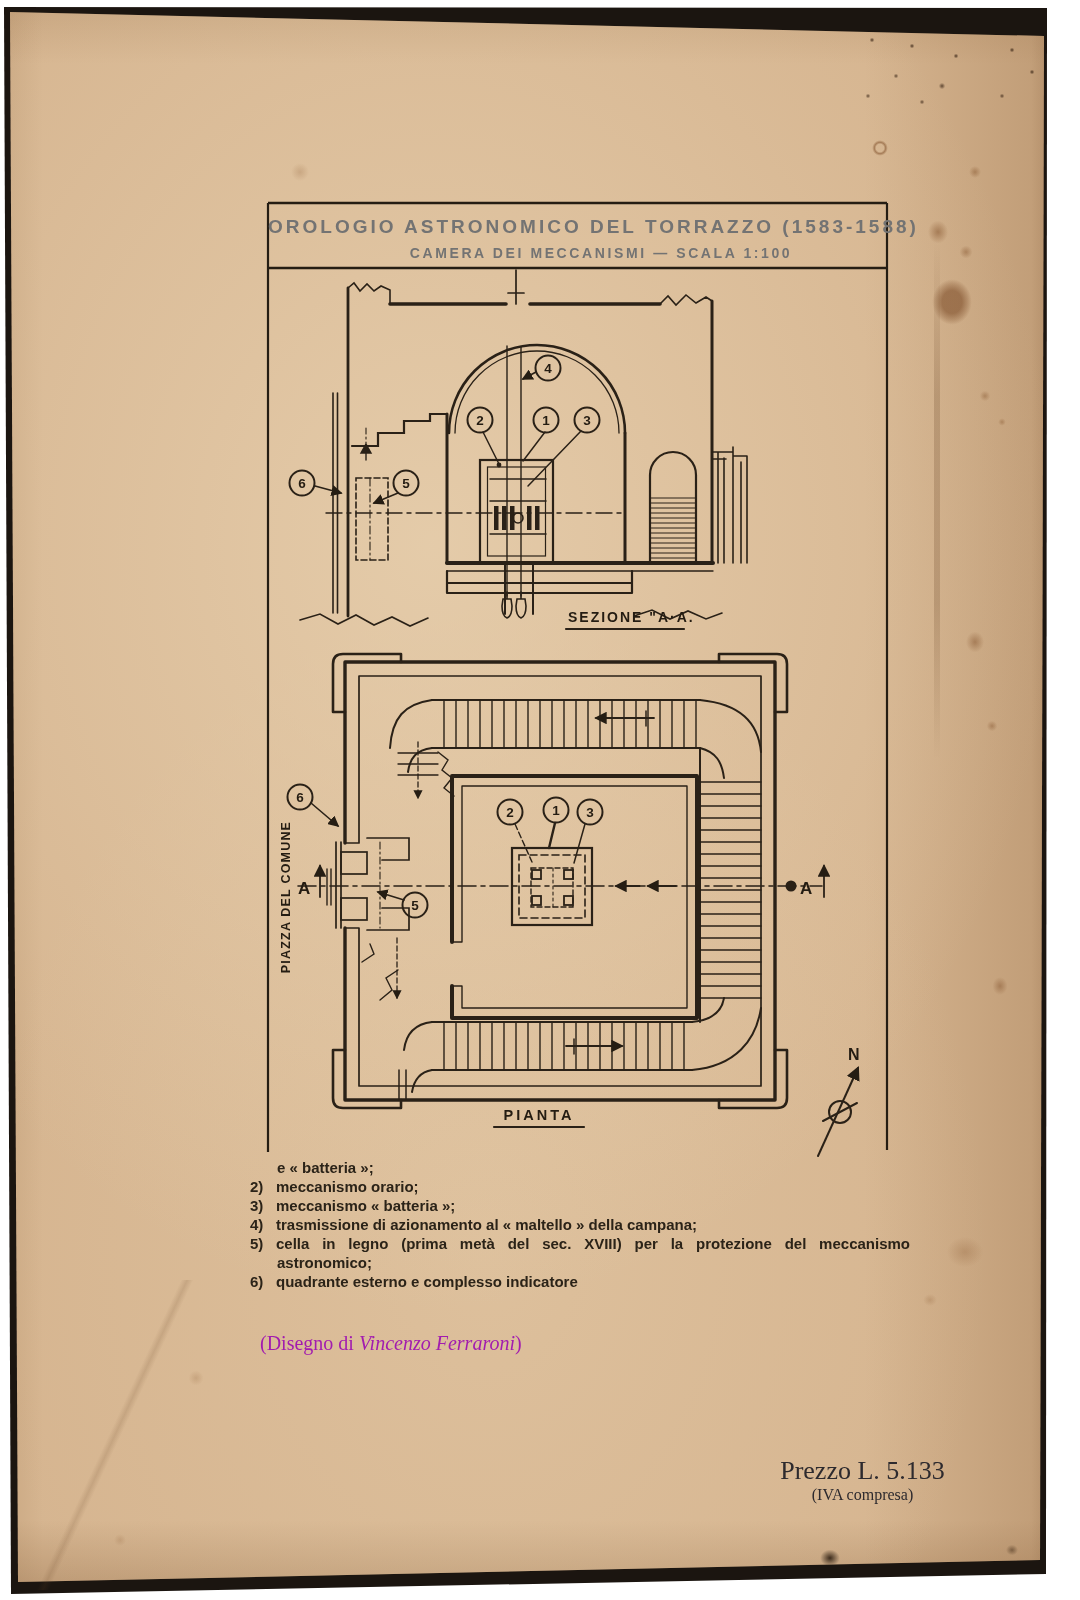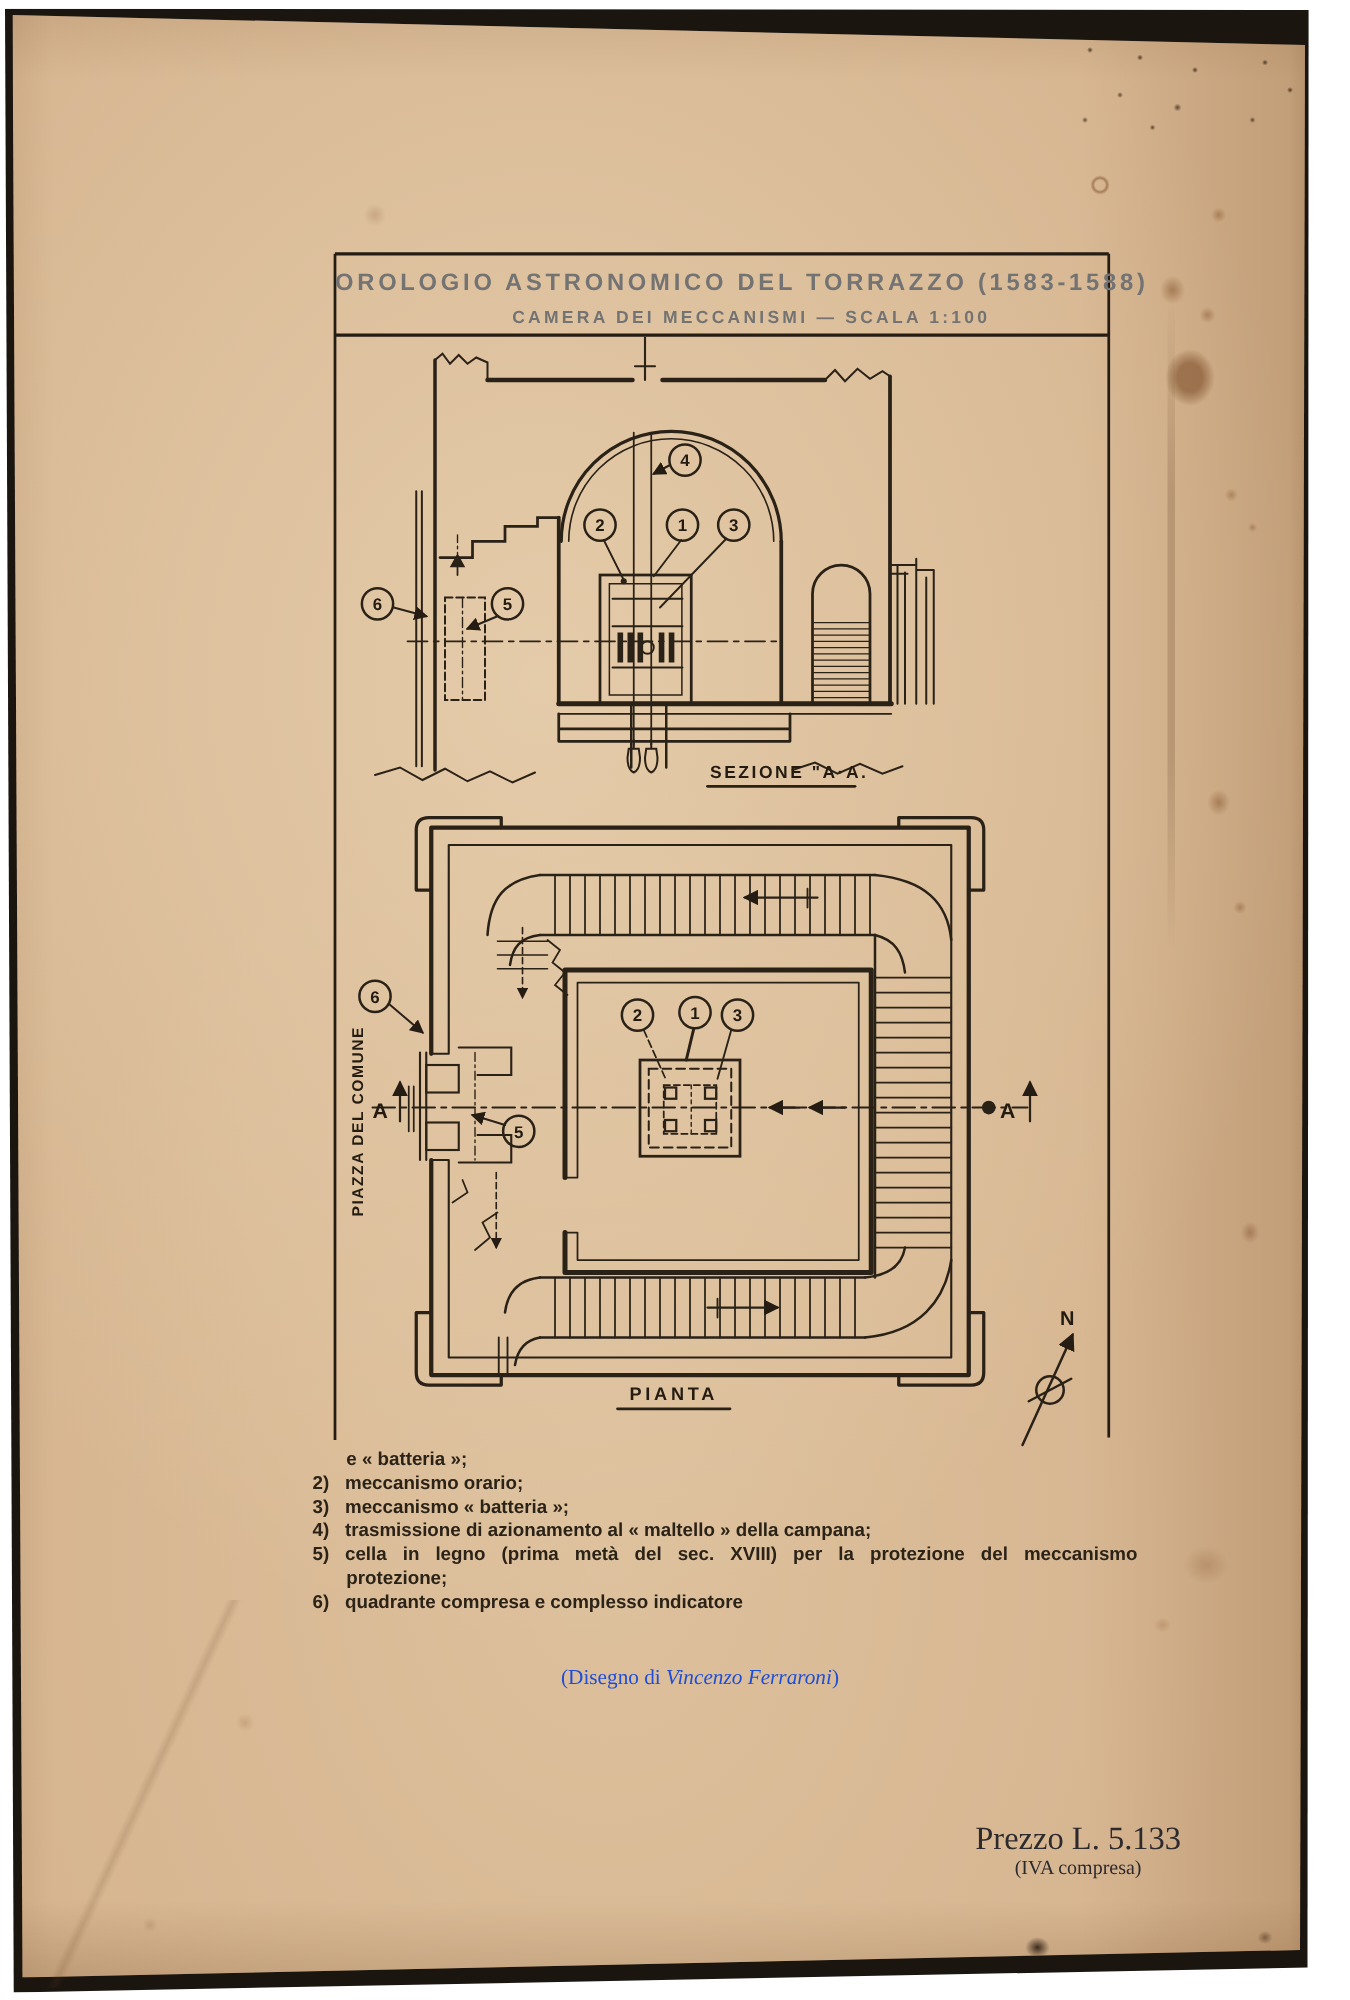--- a/index.html
+++ b/index.html
@@ -56,22 +56,22 @@
   .txt{position:absolute;color:#737373;}
   .title1{left:268px;top:216px;width:620px;text-align:center;font-size:19px;font-weight:700;
           letter-spacing:3px;white-space:nowrap;}
   .title2{left:268px;top:245px;width:620px;text-align:center;font-size:14px;font-weight:700;
           letter-spacing:2.6px;white-space:nowrap;padding-left:23px;}
   .legend{left:250px;top:1158px;width:660px;font-size:15px;font-weight:700;color:#2b2318;}
   .lline{line-height:19px;min-height:19px;}
   .lline .num{display:inline-block;width:26px;}
   .lline.cont{padding-left:27px;}
   .lline.just{text-align:justify;text-align-last:justify;}
-  .credit{left:260px;top:1332px;width:600px;text-align:center;
-          font-family:"Liberation Serif",serif;font-size:17px;color:#1d4ed8;}
+  .credit{left:260px;top:1332px;width:600px;
+          font-family:"Liberation Serif",serif;font-size:20px;color:#a21caf;}
   .credit .name{font-style:italic;}
   .price{left:760px;top:1456px;width:205px;text-align:center;
          font-family:"Liberation Serif",serif;color:#2d2a2e;}
   .price .p1{font-size:26px;line-height:30px;}
   .price .p2{font-size:16px;line-height:18px;}
 </style>
 </head>
 <body>
 
 <div class="page">
@@ -279,22 +279,22 @@
 
   <div class="txt title1">OROLOGIO ASTRONOMICO DEL TORRAZZO (1583-1588)</div>
   <div class="txt title2">CAMERA DEI MECCANISMI — SCALA 1:100</div>
 
   <div class="txt legend">
     <div class="lline cont"><span>e « batteria »;</span></div>
     <div class="lline"><span class="num">2)</span><span>meccanismo orario;</span></div>
     <div class="lline"><span class="num">3)</span><span>meccanismo « batteria »;</span></div>
     <div class="lline"><span class="num">4)</span><span>trasmissione di azionamento al « maltello » della campana;</span></div>
     <div class="lline just"><span class="num">5)</span><span>cella in legno (prima metà del sec. XVIII) per la protezione del meccanismo</span></div>
-    <div class="lline cont"><span>protezione;</span></div>
-    <div class="lline"><span class="num">6)</span><span>quadrante compresa e complesso indicatore</span></div>
+    <div class="lline cont"><span>astronomico;</span></div>
+    <div class="lline"><span class="num">6)</span><span>quadrante esterno e complesso indicatore</span></div>
   </div>
 
   <div class="txt credit"><span>(Disegno di </span><span class="name">Vincenzo Ferraroni</span><span>)</span></div>
 
   <div class="txt price">
     <div class="p1">Prezzo L. 5.133</div>
     <div class="p2">(IVA compresa)</div>
   </div>
 </div>
 

